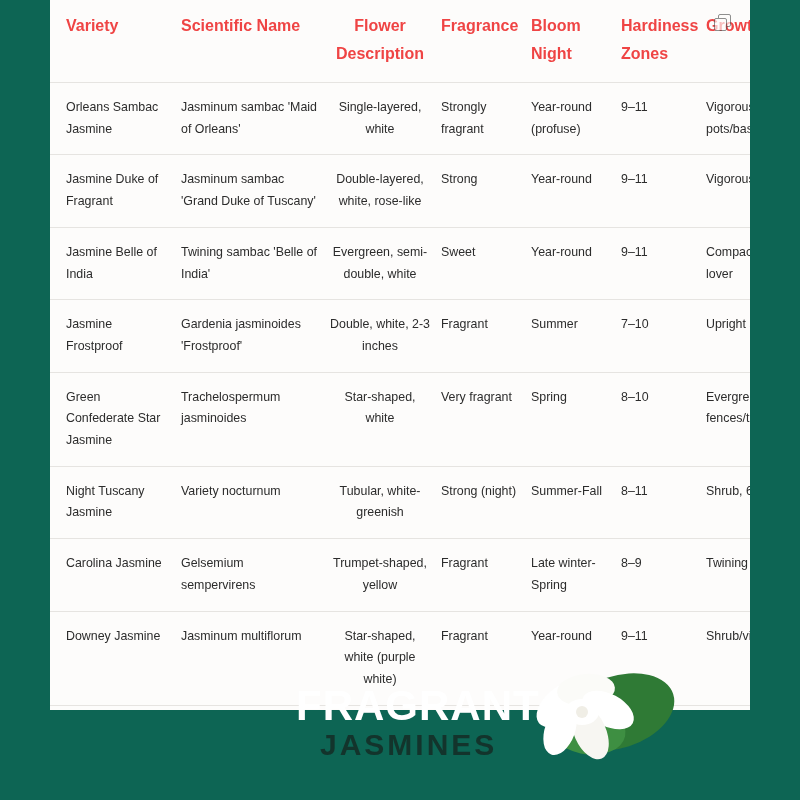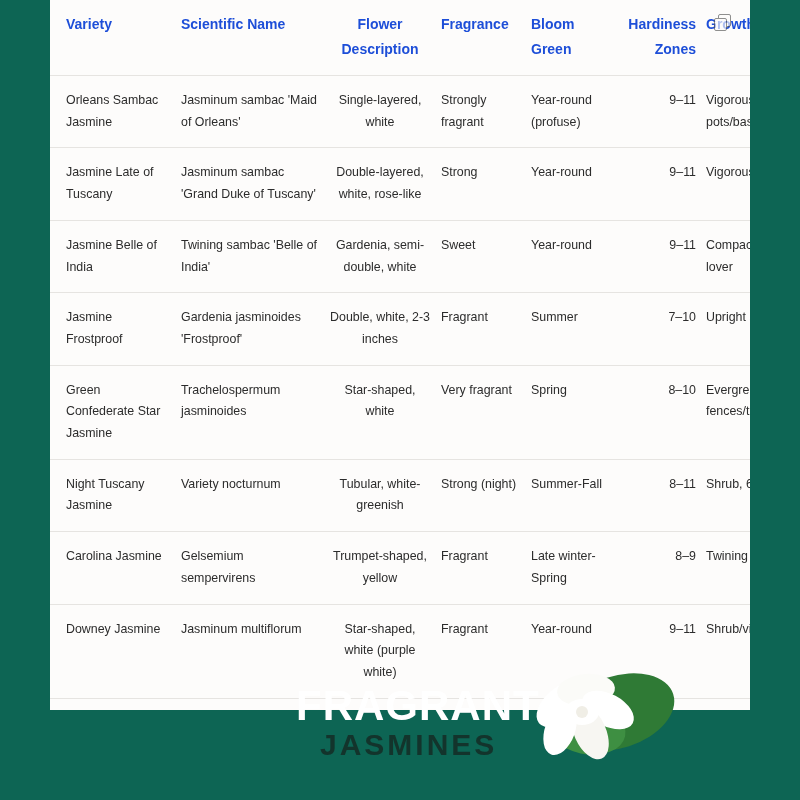--- a/index.html
+++ b/index.html
@@ -32,34 +32,34 @@
     text-align: left;
     vertical-align: top;
     padding: 14px 10px 14px 0;
     font-size: 12.4px;
     line-height: 1.75;
     color: #2c2c2c;
     border-bottom: 1px solid #e6e4e1;
   }
   thead th {
     font-weight: bold;
-    color: #1d4ed8;
+    color: #ef4444;
     padding-top: 12px;
     padding-bottom: 14px;
-    font-size: 14px;
+    font-size: 16px;
   }
   th:first-child, td:first-child {
     padding-left: 16px;
   }
   .col-0 { width: 105px; }
   .col-1 { width: 138px; }
   .col-2 { width: 102px; text-align: center; }
   .col-3 { width: 80px; }
   .col-4 { width: 80px; }
-  .col-5 { width: 75px; text-align: right; }
+  .col-5 { width: 75px; }
   .col-6 { width: 120px; }
 
   #copy-icon {
     position: absolute;
     right: 18px;
     top: 14px;
     width: 18px;
     height: 18px;
     opacity: 0.65;
   }
@@ -133,48 +133,48 @@
     <span class="sq2"></span>
   </div>
 
   <table>
     <thead>
       <tr>
         <th class="col-0">Variety</th>
         <th class="col-1">Scientific Name</th>
         <th class="col-2">Flower Description</th>
         <th class="col-3">Fragrance</th>
-        <th class="col-4">Bloom Green</th>
+        <th class="col-4">Bloom Night</th>
         <th class="col-5">Hardiness Zones</th>
         <th class="col-6">Growth Habit</th>
       </tr>
     </thead>
     <tbody>
       <tr>
         <td class="col-0">Orleans Sambac Jasmine</td>
         <td class="col-1">Jasminum sambac 'Maid of Orleans'</td>
         <td class="col-2">Single-layered, white</td>
         <td class="col-3">Strongly fragrant</td>
         <td class="col-4">Year-round (profuse)</td>
         <td class="col-5">9–11</td>
         <td class="col-6">Vigorous climber, pots/baskets</td>
       </tr>
       <tr>
-        <td class="col-0">Jasmine Late of Tuscany</td>
+        <td class="col-0">Jasmine Duke of Fragrant</td>
         <td class="col-1">Jasminum sambac 'Grand Duke of Tuscany'</td>
         <td class="col-2">Double-layered, white, rose-like</td>
         <td class="col-3">Strong</td>
         <td class="col-4">Year-round</td>
         <td class="col-5">9–11</td>
         <td class="col-6">Vigorous bush</td>
       </tr>
       <tr>
         <td class="col-0">Jasmine Belle of India</td>
         <td class="col-1">Twining sambac 'Belle of India'</td>
-        <td class="col-2">Gardenia, semi-double, white</td>
+        <td class="col-2">Evergreen, semi-double, white</td>
         <td class="col-3">Sweet</td>
         <td class="col-4">Year-round</td>
         <td class="col-5">9–11</td>
         <td class="col-6">Compact vine, shade lover</td>
       </tr>
       <tr>
         <td class="col-0">Jasmine Frostproof</td>
         <td class="col-1">Gardenia jasminoides 'Frostproof'</td>
         <td class="col-2">Double, white, 2-3 inches</td>
         <td class="col-3">Fragrant</td>

